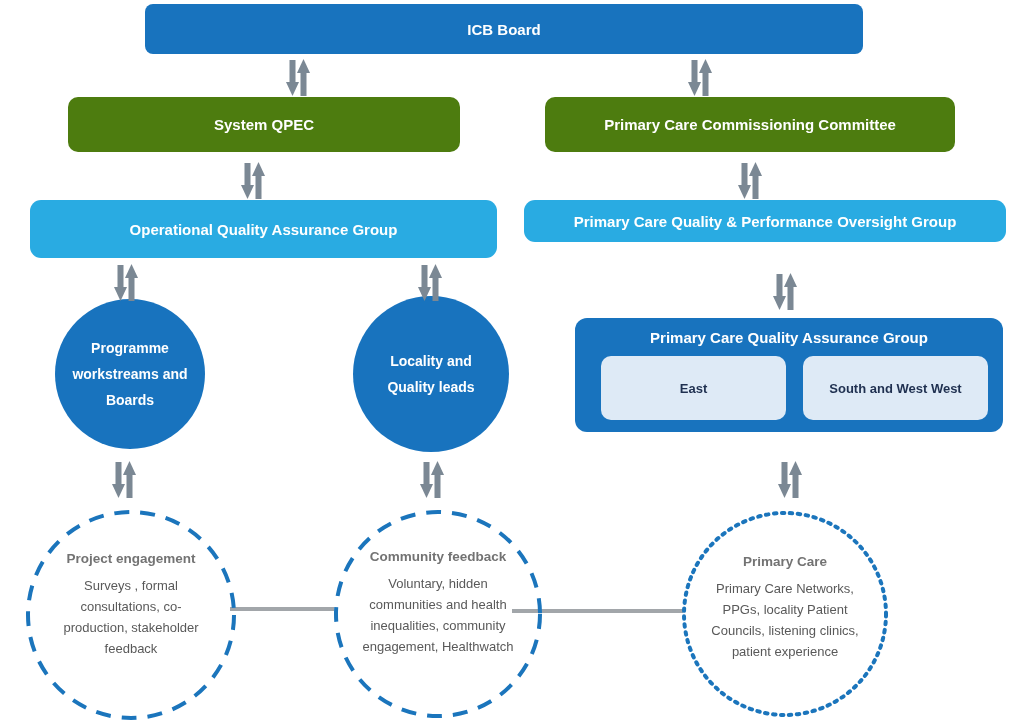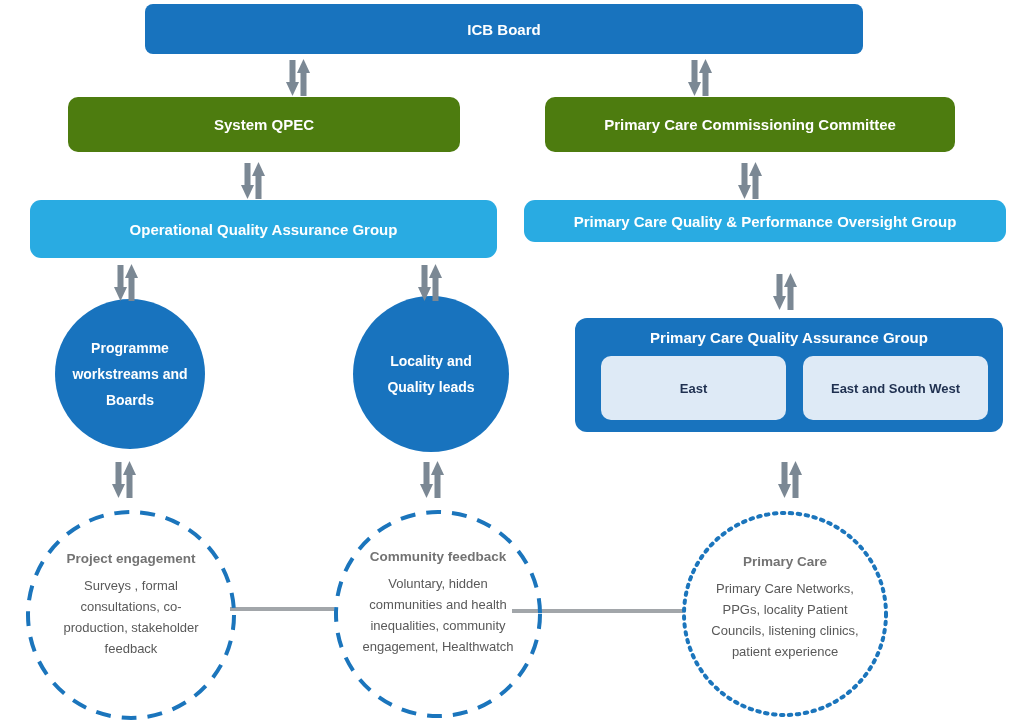--- a/index.html
+++ b/index.html
@@ -79,21 +79,21 @@
     <span class="lbl">Programme workstreams and Boards</span>
   </div>
   <div class="bluecircle" style="left:353px; top:296px; width:156px; height:156px;">
     <span class="lbl" style="width:130px;">Locality and Quality leads</span>
   </div>
 
   <div class="pcqag" style="left:575px; top:318px; width:428px; height:114px;">
     <div class="pcqag-title">Primary Care Quality Assurance Group</div>
     <div class="pcqag-row">
       <div class="region">East</div>
-      <div class="region">East and South West</div>
+      <div class="region">South and West West</div>
     </div>
   </div>
 
   <div class="ocircle c1" style="left:25px; top:509px; width:212px; height:212px;">
     <svg class="ring" width="212" height="212" viewBox="0 0 212 212">
       <circle cx="106" cy="106" r="103" fill="none" stroke="#1B75BC" stroke-width="4" stroke-dasharray="15 11"></circle>
     </svg>
     <div class="ocontent">
       <div class="otitle">Project engagement</div>
       <div class="obody">Surveys , formal consultations, co-production, stakeholder feedback</div>

